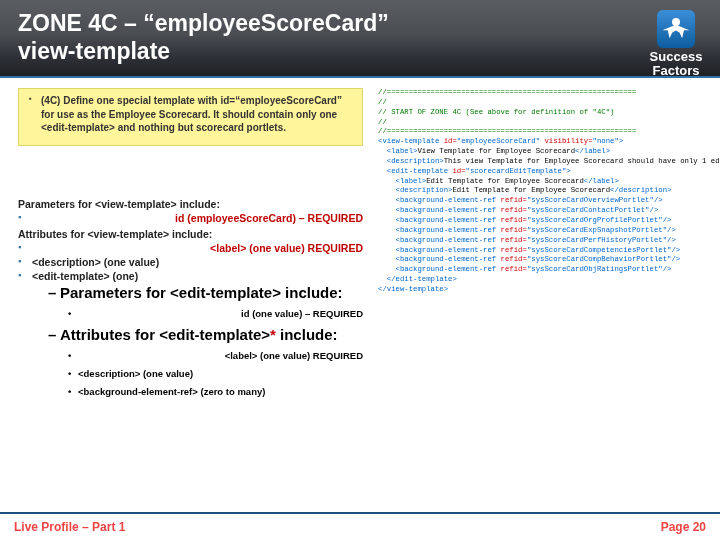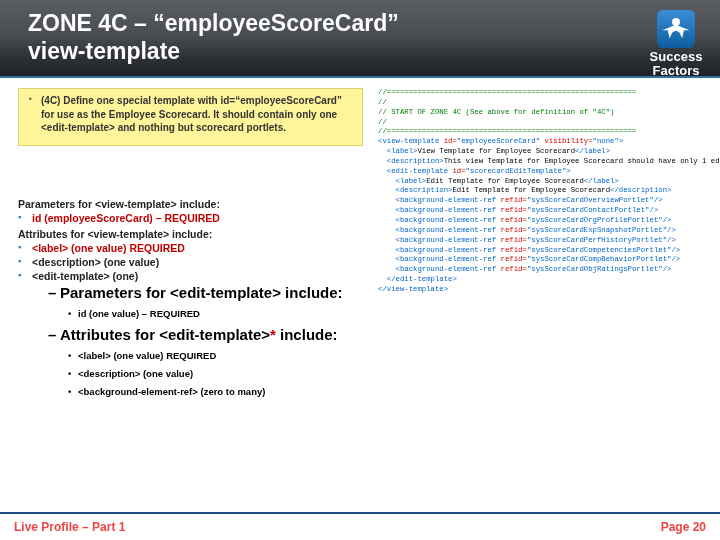--- a/index.html
+++ b/index.html
@@ -3,21 +3,21 @@
 <meta charset="utf-8">
 <style>
   * { box-sizing: border-box; margin: 0; padding: 0; }
   html, body { width: 720px; height: 540px; font-family: Arial, sans-serif; background: #fff; }
   .slide { width: 720px; height: 540px; position: relative; background: #fff; }
   .header {
     height: 78px;
     background: linear-gradient(to bottom, #5a5e63 0%, #4a4e53 45%, #2e3238 75%, #1e2024 100%);
     position: relative;
     border-bottom: 2px solid #2f72a8;
-    padding: 10px 18px 0 28px;
+    padding: 10px 18px 0 18px;
   }
   .title { color: #fff; font-size: 23px; font-weight: bold; line-height: 1.2; }
   .logo { position: absolute; top: 10px; right: 15px; width: 58px; text-align: center; }
   .logo-icon {
     width: 38px; height: 38px;
     background: linear-gradient(to bottom, #3a8ed8, #0d5c9e);
     border-radius: 6px; margin: 0 auto 2px; position: relative;
   }
   .logo-icon svg { position: absolute; top: 4px; left: 4px; }
   .logo-text { color: #fff; font-size: 13px; line-height: 1.05; font-weight: bold; }
@@ -32,21 +32,21 @@
   .zonebox li { position: relative; padding-left: 12px; line-height: 1.35; }
   .zonebox li::before { content: '▪'; position: absolute; left: 0; top: 0; color: #444; font-size: 8px; }
   .params {
     position: absolute; top: 112px; left: 18px; width: 345px;
     font-size: 10.5px; color: #222;
   }
   .params .sec { font-weight: bold; margin: 4px 0 2px; }
   .params ul { list-style: none; }
   .params > ul > li { position: relative; padding-left: 14px; margin: 2px 0; }
   .params > ul > li::before { content: '▪'; position: absolute; left: 0; top: 0; color: #2f72a8; font-size: 9px; }
-  .red { color: #c00000; font-weight: bold; }
+  .red { color: #c00000; font-weight: bold; text-align: right; }
   .params ul ul { margin-left: 16px; margin-top: 2px; }
   .params ul ul > li { position: relative; padding-left: 12px; font-size: 15px; margin: 2px 0; color: #000; font-weight: bold; }
   .params ul ul > li::before { content: '–'; position: absolute; left: 0; top: 0; color: #000; }
   .params ul ul ul { margin-left: 20px; }
   .params ul ul ul > li { position: relative; padding-left: 10px; font-size: 9.5px; margin: 7px 0; font-weight: bold; }
   .params ul ul ul > li::before { content: '•'; position: absolute; left: 0; top: 0; color: #000; }
   .codeimg {
     position: absolute; top: 6px; left: 378px; width: 330px;
     font-family: "Courier New", monospace; font-size: 7.3px; line-height: 1.35;
     color: #0066cc; background: #fff;

